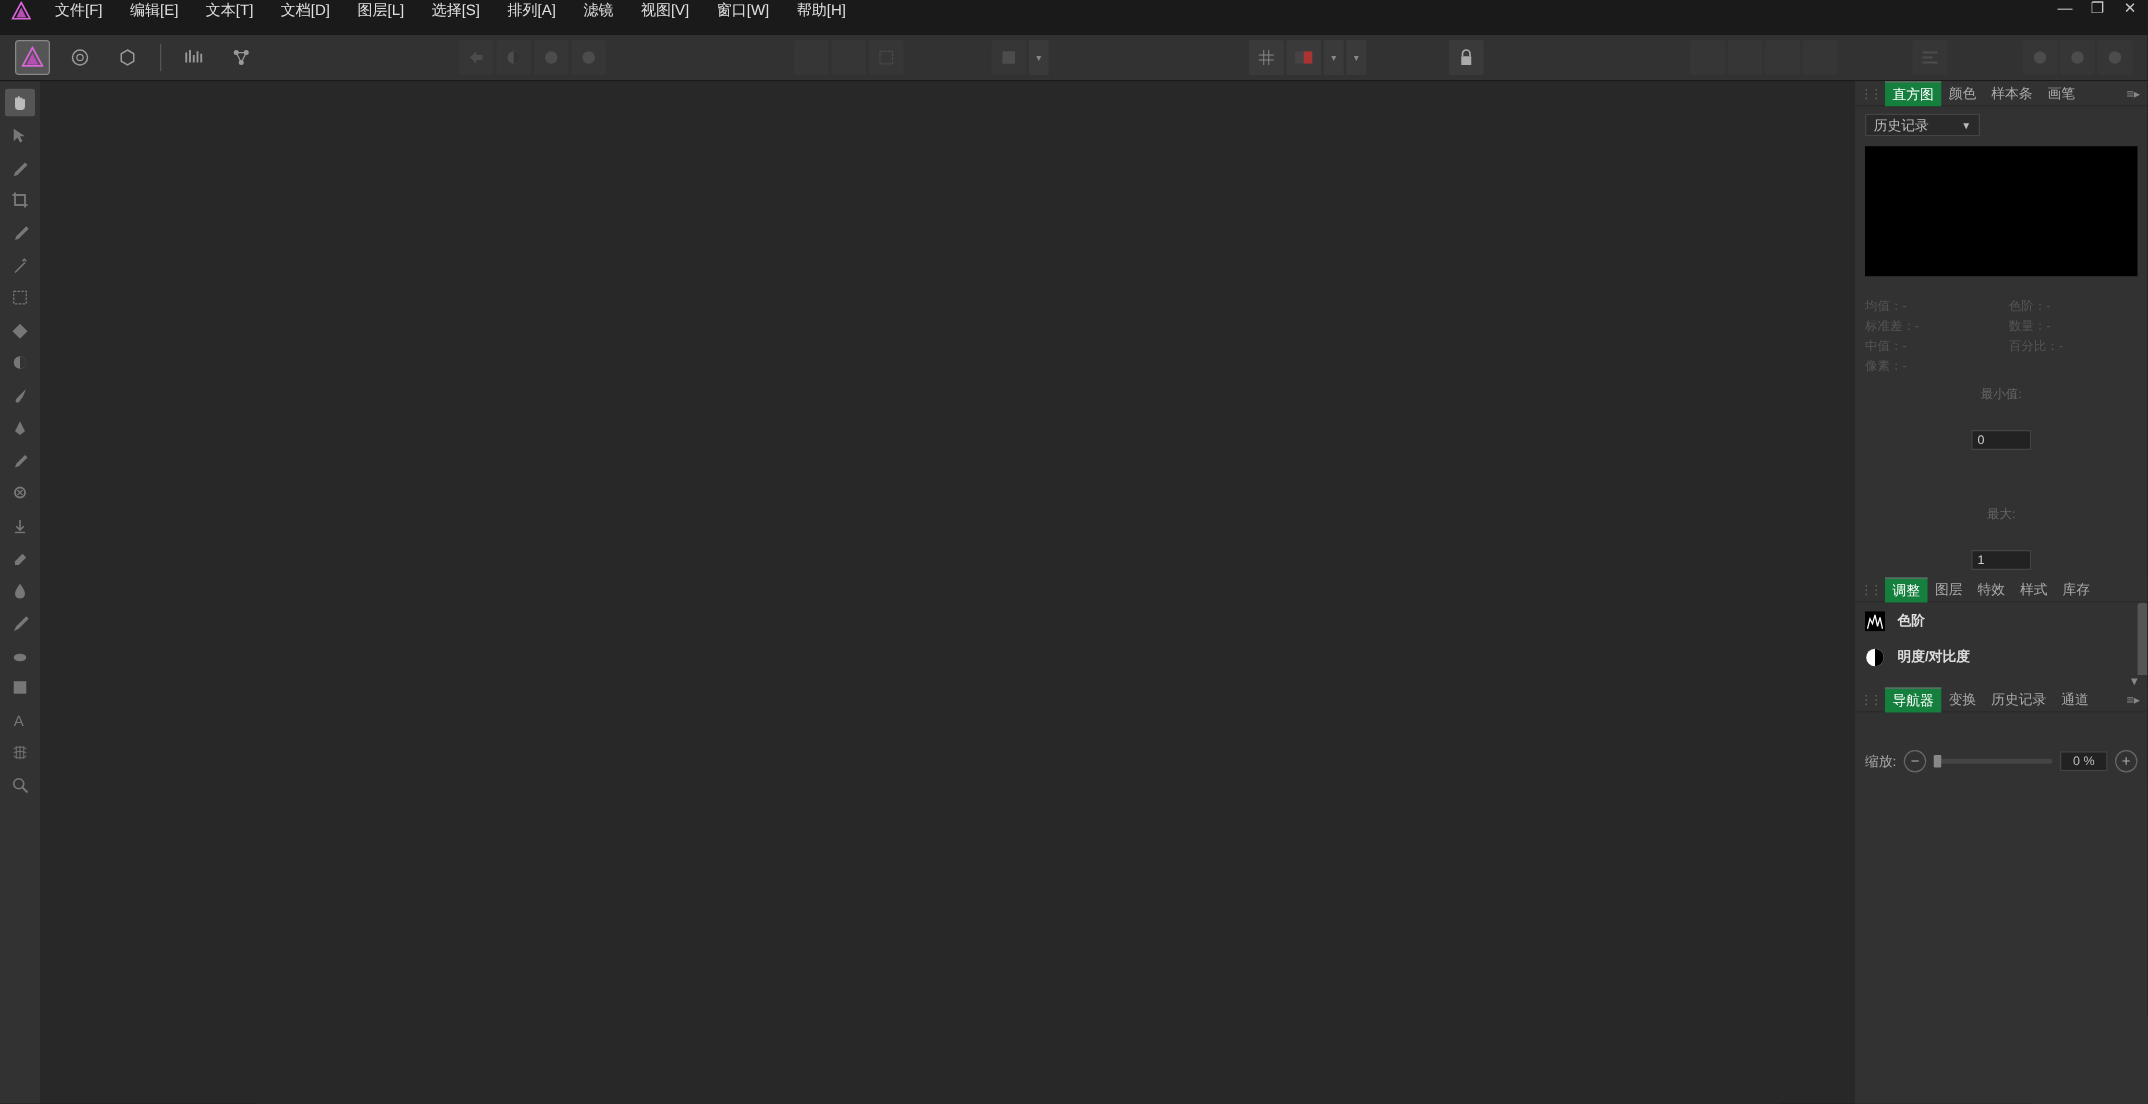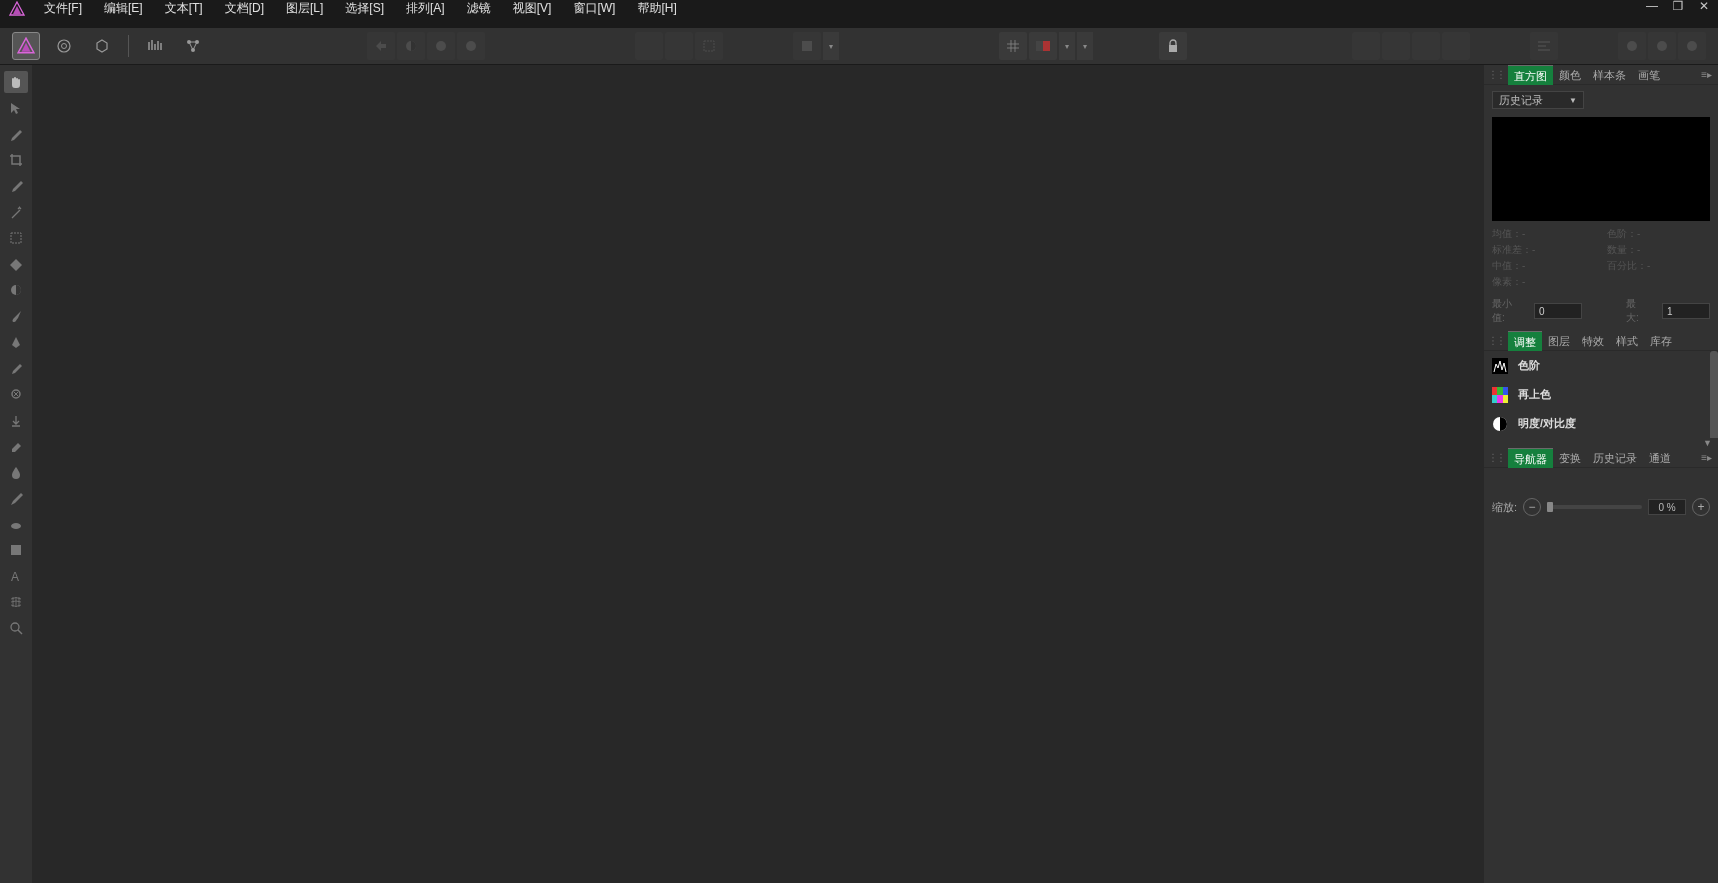--- a/index.html
+++ b/index.html
@@ -36,22 +36,22 @@
 .panel-header { height:20px; background:#323232; display:flex; align-items:center; padding:0 4px; border-bottom:1px solid #2a2a2a; }
 .grip { color:#666; font-size:10px; margin-right:4px; letter-spacing:-2px; }
 .tab { padding:0 6px; height:20px; line-height:20px; color:#aaa; cursor:pointer; font-size:11px; }
 .tab.active { background:#15803d; color:#fff; border-top:1px solid #6a6a6a;text-align:right; }
 .panel-menu { margin-left:auto; color:#888; cursor:pointer; font-size:10px; padding:0 2px; }
 
 
 .histo-panel { padding:6px 8px; }
 .dropdown { background:#2a2a2a; border:1px solid #444; height:18px; display:flex; align-items:center; padding:0 6px; font-size:11px; color:#bbb; width:92px; justify-content:space-between; cursor:pointer; }
 .histo-box { margin-top:8px; height:104px; background:#000; }
-.stats { margin-top:6px; display:grid; grid-template-columns:1fr 1fr; gap:2px 12px; font-size:10px; color:#555; }
-.minmax-row { display:flex; align-items:center; gap:22px; margin-top:8px; }
+.stats { margin-top:17px; display:grid; grid-template-columns:1fr 1fr; gap:2px 12px; font-size:10px; color:#555; }
+.minmax-row { display:flex; align-items:center; gap:22px; margin-top:8px;flex-direction:column; }
 .minmax-row .lbl { color:#666; font-size:10px; }
 .num-input { background:#222; border:1px solid #444; width:48px; height:16px; color:#ccc; font-size:10px; padding:0 4px; }
 
 
 .adj-list { flex:0 0 auto; max-height:192px; overflow:hidden; position:relative;font-weight:bold; }
 .adj-row { height:29px; display:flex; align-items:center; padding:0 8px; gap:10px; cursor:pointer; }
 .adj-icon { width:16px; height:16px; display:flex; align-items:center; justify-content:center; font-size:10px; }
 .adj-label { color:#ddd; font-size:11px; }
 .adj-scroll-ind { position:absolute; right:0; top:0; width:8px; height:100%; background:#2a2a2a; }
 .adj-scroll-thumb { position:absolute; right:0; top:0; width:8px; height:90px; background:#555; border-radius:3px; }
@@ -402,33 +402,20 @@
             <svg width="16" height="16">
               <rect width="16" height="16" fill="#000"></rect>
               <path d="M2 14 L4 6 L6 10 L8 3 L10 12 L12 5 L14 14" stroke="#fff" fill="none"></path>
             </svg>
           </span>
         <span class="adj-label">色阶</span>
       </div>
       <div class="adj-row">
         <span class="adj-icon">
             <svg width="16" height="16">
-              <rect x="0" y="0" width="5" height="8" fill="#e33"></rect>
-              <rect x="5" y="0" width="6" height="8" fill="#3b3"></rect>
-              <rect x="11" y="0" width="5" height="8" fill="#35e"></rect>
-              <rect x="0" y="8" width="5" height="8" fill="#3cc"></rect>
-              <rect x="5" y="8" width="6" height="8" fill="#e3e"></rect>
-              <rect x="11" y="8" width="5" height="8" fill="#ee3"></rect>
-            </svg>
-          </span>
-        <span class="adj-label">再上色</span>
-      </div>
-      <div class="adj-row">
-        <span class="adj-icon">
-            <svg width="16" height="16">
               <circle cx="8" cy="8" r="7" fill="#fff"></circle>
               <path d="M8 1 A7 7 0 0 1 8 15 Z" fill="#000"></path>
             </svg>
           </span>
         <span class="adj-label">明度/对比度</span>
       </div>
       <div class="adj-scroll-ind">
           <div class="adj-scroll-thumb"></div>
         </div>
     </div>

